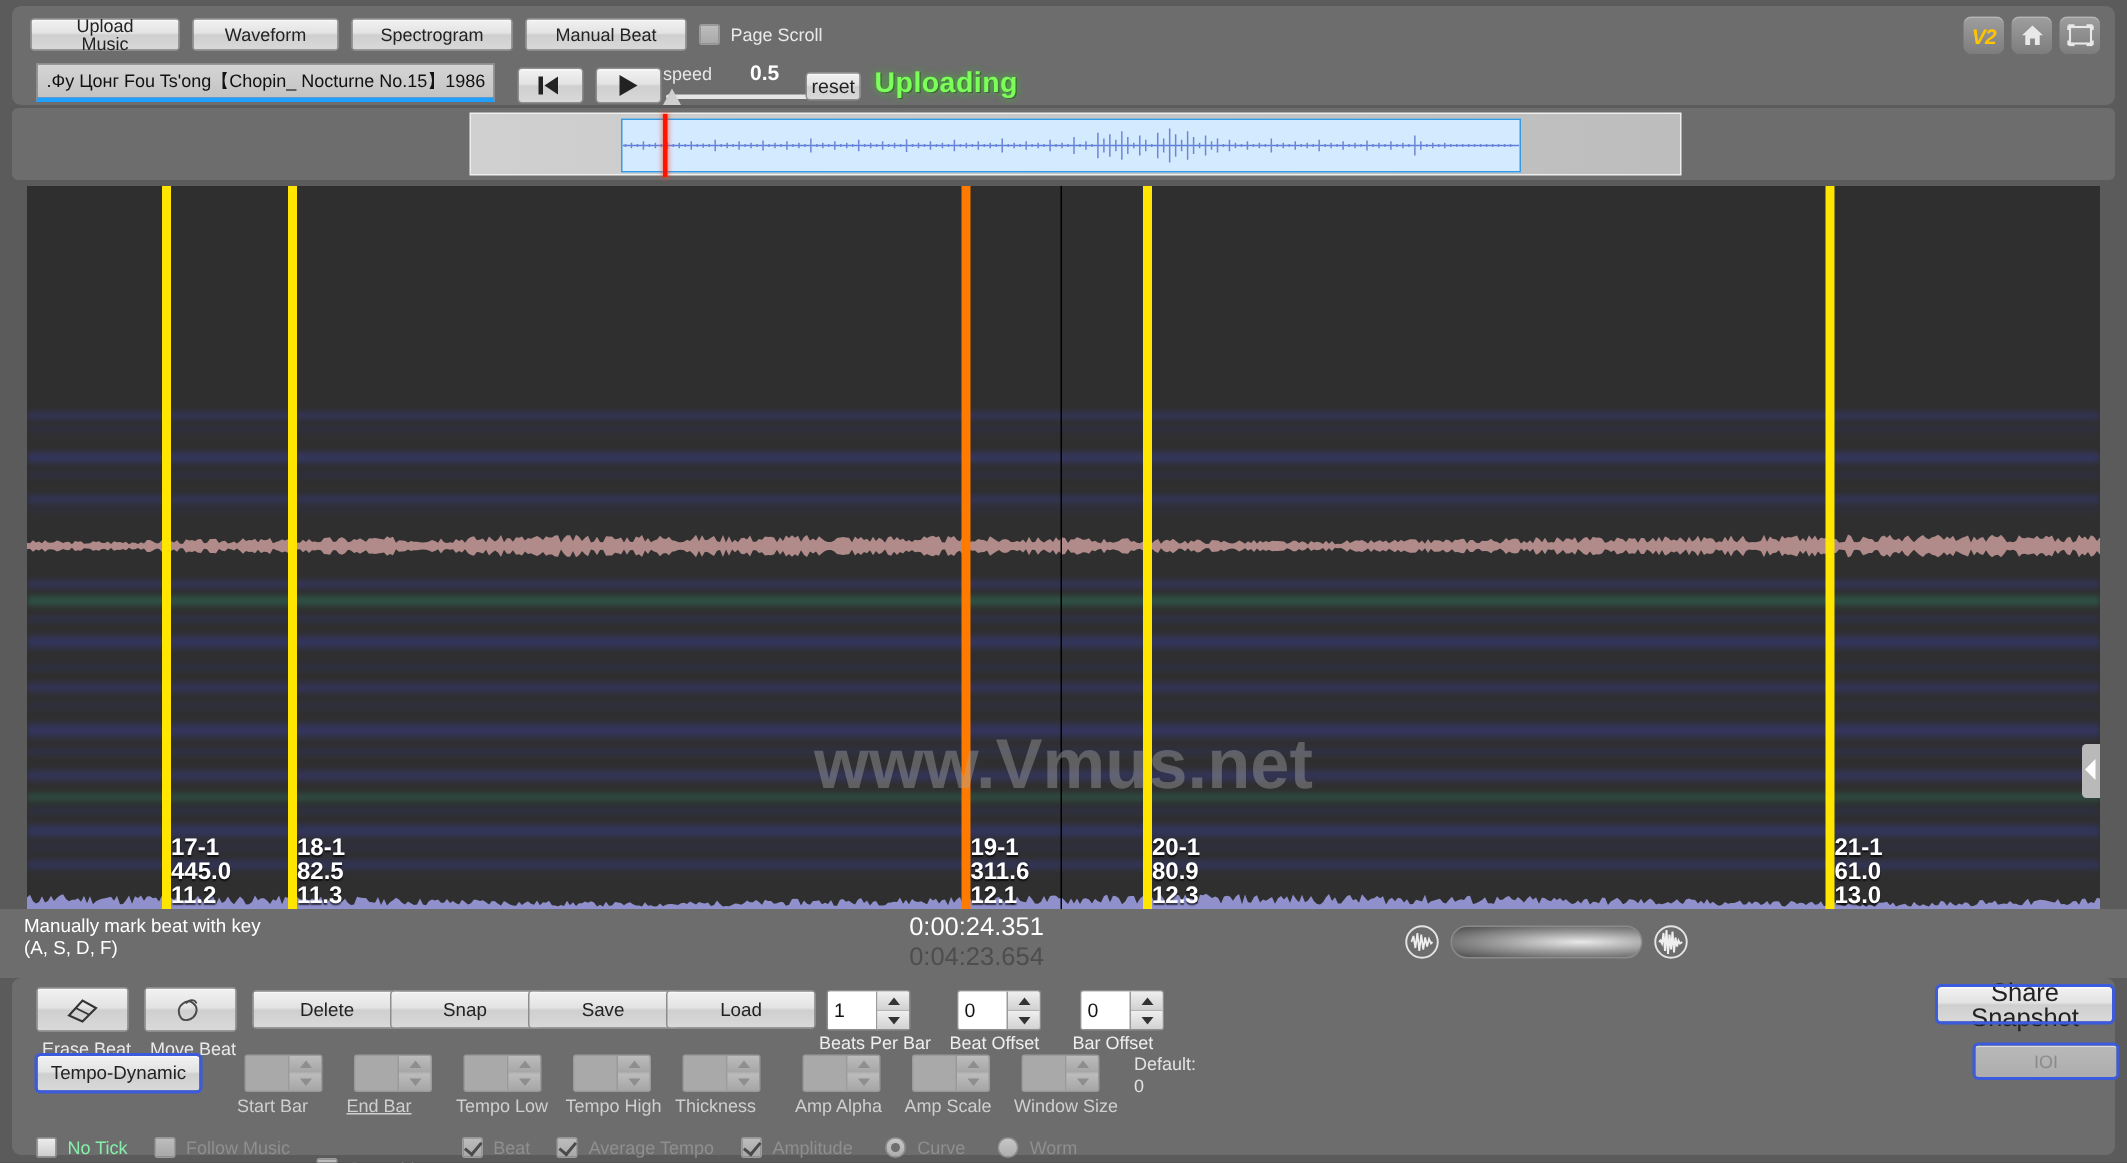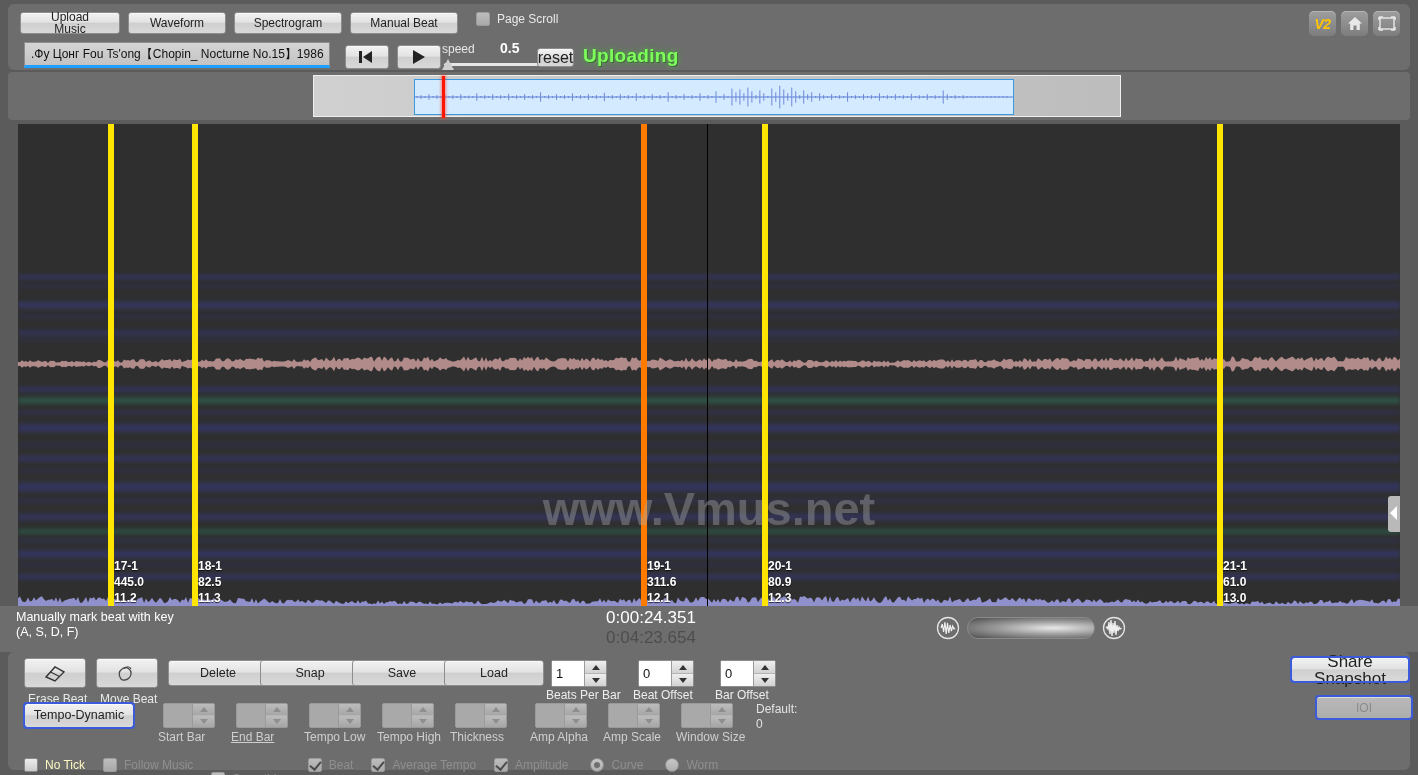--- a/index.html
+++ b/index.html
@@ -25,36 +25,36 @@
     box-shadow: 0 1px 0 rgba(255,255,255,.5) inset;
   }
   .btn.focus { outline: 2px solid #3b5bdb; outline-offset: -1px; border-color:#3b5bdb; }
   .btn.disabled { color: rgba(90,90,90,.45); background: linear-gradient(to bottom,#b9b9b9,#adadad); border-color:#9a9a9a;}
 
   
   #topbar {
     position: absolute; left: 8px; top: 4px; width: 1402px; height: 66px;
     background: #6d6d6d; border-radius: 6px;
   }
-  #tabrow { position: absolute; left: 12px; top: 8px; display: flex; gap: 8px; align-items: flex-start; }
+  #tabrow { position: absolute; left: 12px; top: 8px; display: flex; gap: 8px; align-items: center; }
   #tabrow .btn { height: 22px; padding: 0 14px; font-size: 12px; }
-  .chkwrap { display:flex; align-items:center; gap:7px; margin-left: 10px; cursor:pointer;}
+  .chkwrap { display:flex; align-items:center; gap:7px; cursor:pointer;}
   .chkbox {
     width: 14px; height: 14px; border: 1px solid #8a8a8a; border-radius: 2px;
     background: linear-gradient(to bottom,#ededed,#cccccc);
     display:inline-block; position: relative;
   }
   .chkbox.dim { background: linear-gradient(to bottom,#bdbdbd,#a8a8a8); border-color:#9b9b9b; }
   .chkbox.checked::after{
     content:""; position:absolute; left:3px; top:0px; width:5px; height:9px;
     border:solid #4a4a4a; border-width: 0 2px 2px 0; transform: rotate(40deg);
   }
   .chklabel { font-size: 12px; color: #e9e9e9; }
   .chklabel.dim { color: #8f8f8f; }
-  .chklabel.dark { color:#fef9c3; }
+  .chklabel.dark { color:#86efac; }
 
   #titlefield {
     position: absolute; left: 16px; top: 38px; width: 306px; height: 26px;
     background: linear-gradient(to bottom,#d5d5d5,#c3c3c3);
     border: 1px solid #8d8d8d; border-bottom: 3px solid #1f9fff;
     font-size: 12px; color: #111; padding: 0 6px;
     display:flex; align-items:center; white-space: nowrap; overflow: hidden;
   }
   #transport { position:absolute; left: 337px; top: 41px; display:flex; gap:8px; }
   .tbtn { width: 44px; height: 24px; }
@@ -62,21 +62,21 @@
   .g-start::before{content:"";position:absolute;left:0;top:0;width:3px;height:12px;background:#222;}
   .g-start::after{content:"";position:absolute;left:4px;top:0;border-style:solid;border-width:6px 9px 6px 0;border-color:transparent #222 transparent transparent;}
   .g-play{width:0;height:0;border-style:solid;border-width:7px 0 7px 12px;border-color:transparent transparent transparent #222;}
 
   #speedbox { position:absolute; left: 434px; top: 35px; width: 110px; height: 30px; }
   #speedlabel { position:absolute; left:0; top:3px; font-size:12px; color:#e7e7e7; }
   #speedval { position:absolute; left:58px; top:1px; font-size:14px; color:#ffffff; font-weight:bold;}
   #speedtrack { position:absolute; left:2px; top:24px; width:104px; height:3px; background:#e6e6e6; border-radius:2px;}
   #speedthumb { position:absolute; left:0px; top:20px; width:0;height:0;
      border-style:solid;border-width:0 6px 11px 6px;border-color:transparent transparent #cfcfcf transparent;}
-  #resetbtn { position:absolute; left:529px; top:44px; width:37px; height:19px; font-size:16px;text-align:right;}
+  #resetbtn { position:absolute; left:529px; top:44px; width:37px; height:19px; font-size:13px;text-align:right;}
   #status { position:absolute; left: 575px; top: 41px; font-size:19px; font-weight:bold; color:#7dff5a;
      text-shadow: 0 0 6px rgba(60,200,40,.9), 1px 1px 0 rgba(0,0,0,.35); letter-spacing:.3px;}
 
   #topicons { position:absolute; right: 10px; top: 7px; display:flex; gap:5px; }
   .ticon { width: 27px; height: 25px; border-radius: 5px;
      background: linear-gradient(to bottom,#9e9e9e,#7d7d7d);
      display:flex;align-items:center;justify-content:center; cursor:pointer;
      box-shadow: 0 1px 0 rgba(255,255,255,.25) inset;}
   .ticon .v2 { color:#ffc400; font-weight:bold; font-size:14px; font-style:italic; letter-spacing:-.5px;}
 
@@ -91,21 +91,21 @@
   
   #spec { position:absolute; left:18px; top:124px; width:1382px; height:482px; background:#2f2f2f; overflow:hidden;}
   #specbands { position:absolute; inset:0; }
   .band { position:absolute; left:0; width:100%; }
   #wave1 { position:absolute; left:0; top:224px; width:100%; height:32px;}
   #wave2 { position:absolute; left:0; top:464px; width:100%; height:36px;}
   .marker { position:absolute; top:0; width:6px; height:482px; }
   .marker.yellow { background:#ffe500; }
   .marker.orange { background:#ff7b00; }
   .marker.thin { width:1px; background:#000; }
-  .mlabel { position:absolute; color:#fff; font-size:12px; font-weight:bold; line-height:16px; text-shadow: 0 1px 1px rgba(0,0,0,.7);}
+  .mlabel { position:absolute; color:#fff; font-size:16px; font-weight:bold; line-height:16px; text-shadow: 0 1px 1px rgba(0,0,0,.7);}
   #watermark { position:absolute; left:0; top:357px; width:100%; text-align:center;
     font-size:47px; font-weight:bold; color:rgba(170,170,170,.40); letter-spacing:0px;}
   #edgetab { position:absolute; right:0px; top:372px; width:12px; height:36px; background:#b9b9b9; border-radius:3px 0 0 3px;}
   #edgetab::after{content:""; position:absolute; left:2px; top:10px; width:0;height:0;
      border-style:solid;border-width:7px 7px 7px 0;border-color:transparent #ffffff transparent transparent;}
 
   
   #midstrip { position:absolute; left:0; top:606px; width:1418px; height:46px; background:#6d6d6d; }
   #hint { position:absolute; left:16px; top:4px; font-size:12.5px; color:#ffffff; line-height:15px;}
   #times { position:absolute; left:540px; top:2px; width:222px; text-align:center; }

